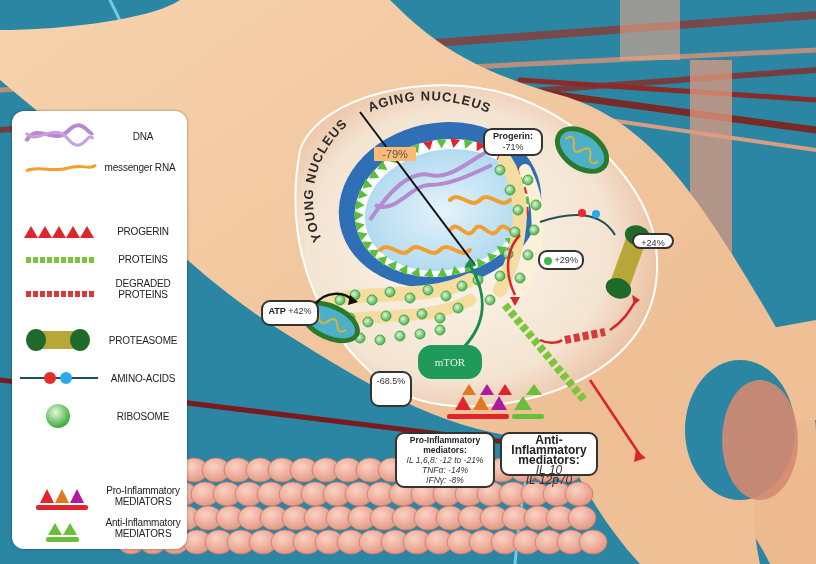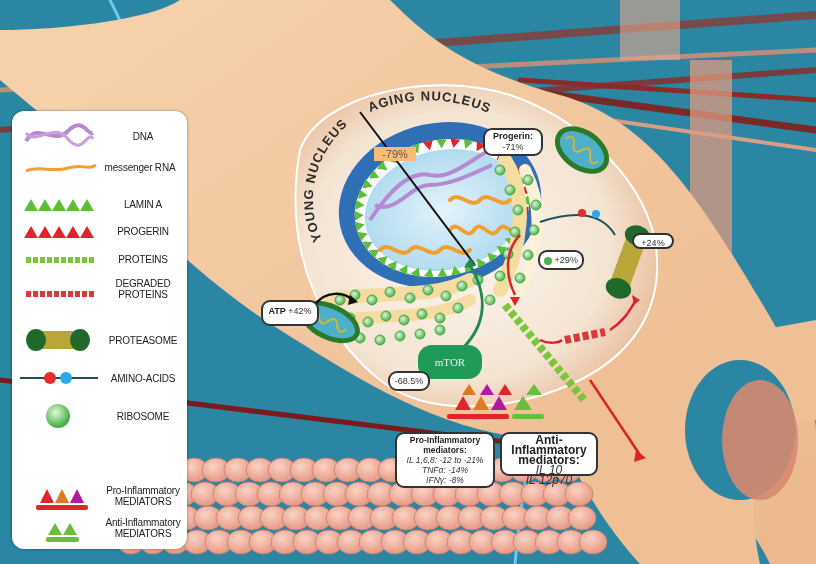--- a/index.html
+++ b/index.html
@@ -339,21 +339,21 @@
   <b>ATP</b>
   <span>+42%</span>
 </div>
 <div class="callout" style="left:538px;top:250px;width:46px;height:20px;line-height:15px;">
   <span style="display:inline-block;width:8px;height:8px;border-radius:50%;background:#4bb34a;vertical-align:middle"></span>
   <span>+29%</span>
 </div>
 <div class="callout" style="left:632px;top:233px;width:42px;height:16px;line-height:15px;">
   <span>+24%</span>
 </div>
-<div class="callout" style="left:388px;top:371px;width:42px;height:20px;line-height:15px;">
+<div class="callout" style="left:370px;top:371px;width:42px;height:36px;line-height:15px;">
   <span>-68.5%</span>
 </div>
 <div class="callout" style="left:395px;top:432px;width:100px;height:56px;font-size:8.5px;line-height:10px;">
   <b>Pro-Inflammatory</b><br>
   <b>mediators:</b><br>
   <i>IL 1,6,8: -12 to -21%</i><br>
   <i>TNFα: -14%</i><br>
   <i>IFNγ: -8%</i>
 </div>
 <div class="callout" style="left:500px;top:432px;width:98px;height:44px;font-size:12px;line-height:10px;">
@@ -369,32 +369,20 @@
           <path d="M8 20 C 20 0, 35 25, 50 10 S 70 15, 75 12" stroke="#b48ad0" stroke-width="4" fill="none"></path>
           <path d="M8 12 C 20 25, 35 0, 50 18 S 70 8, 75 18" stroke="#c8a0dc" stroke-width="3" fill="none"></path>
         </svg>
     <div class="leg-label" style="top:10px">DNA</div>
   </div>
   <div class="leg-item" style="top:42px">
     <svg class="leg-icon" viewBox="0 0 80 30">
           <path d="M8 18 C 20 12, 35 20, 50 15 S 70 18, 78 12" stroke="#f0a030" stroke-width="3" fill="none"></path>
         </svg>
     <div class="leg-label" style="top:9px;left:82px;width:92px">messenger RNA</div>
-  </div>
-  <div class="leg-item" style="top:76px">
-    <svg class="leg-icon" viewBox="0 0 80 30">
-          <g fill="#5bbf3a">
-            <polygon points="6,24 13,12 20,24"></polygon>
-            <polygon points="20,24 27,12 34,24"></polygon>
-            <polygon points="34,24 41,12 48,24"></polygon>
-            <polygon points="48,24 55,12 62,24"></polygon>
-            <polygon points="62,24 69,12 76,24"></polygon>
-          </g>
-        </svg>
-    <div class="leg-label" style="top:12px">LAMIN A</div>
   </div>
   <div class="leg-item" style="top:103px">
     <svg class="leg-icon" viewBox="0 0 80 30">
           <g fill="#e0242c">
             <polygon points="6,24 13,12 20,24"></polygon>
             <polygon points="20,24 27,12 34,24"></polygon>
             <polygon points="34,24 41,12 48,24"></polygon>
             <polygon points="48,24 55,12 62,24"></polygon>
             <polygon points="62,24 69,12 76,24"></polygon>
           </g>

